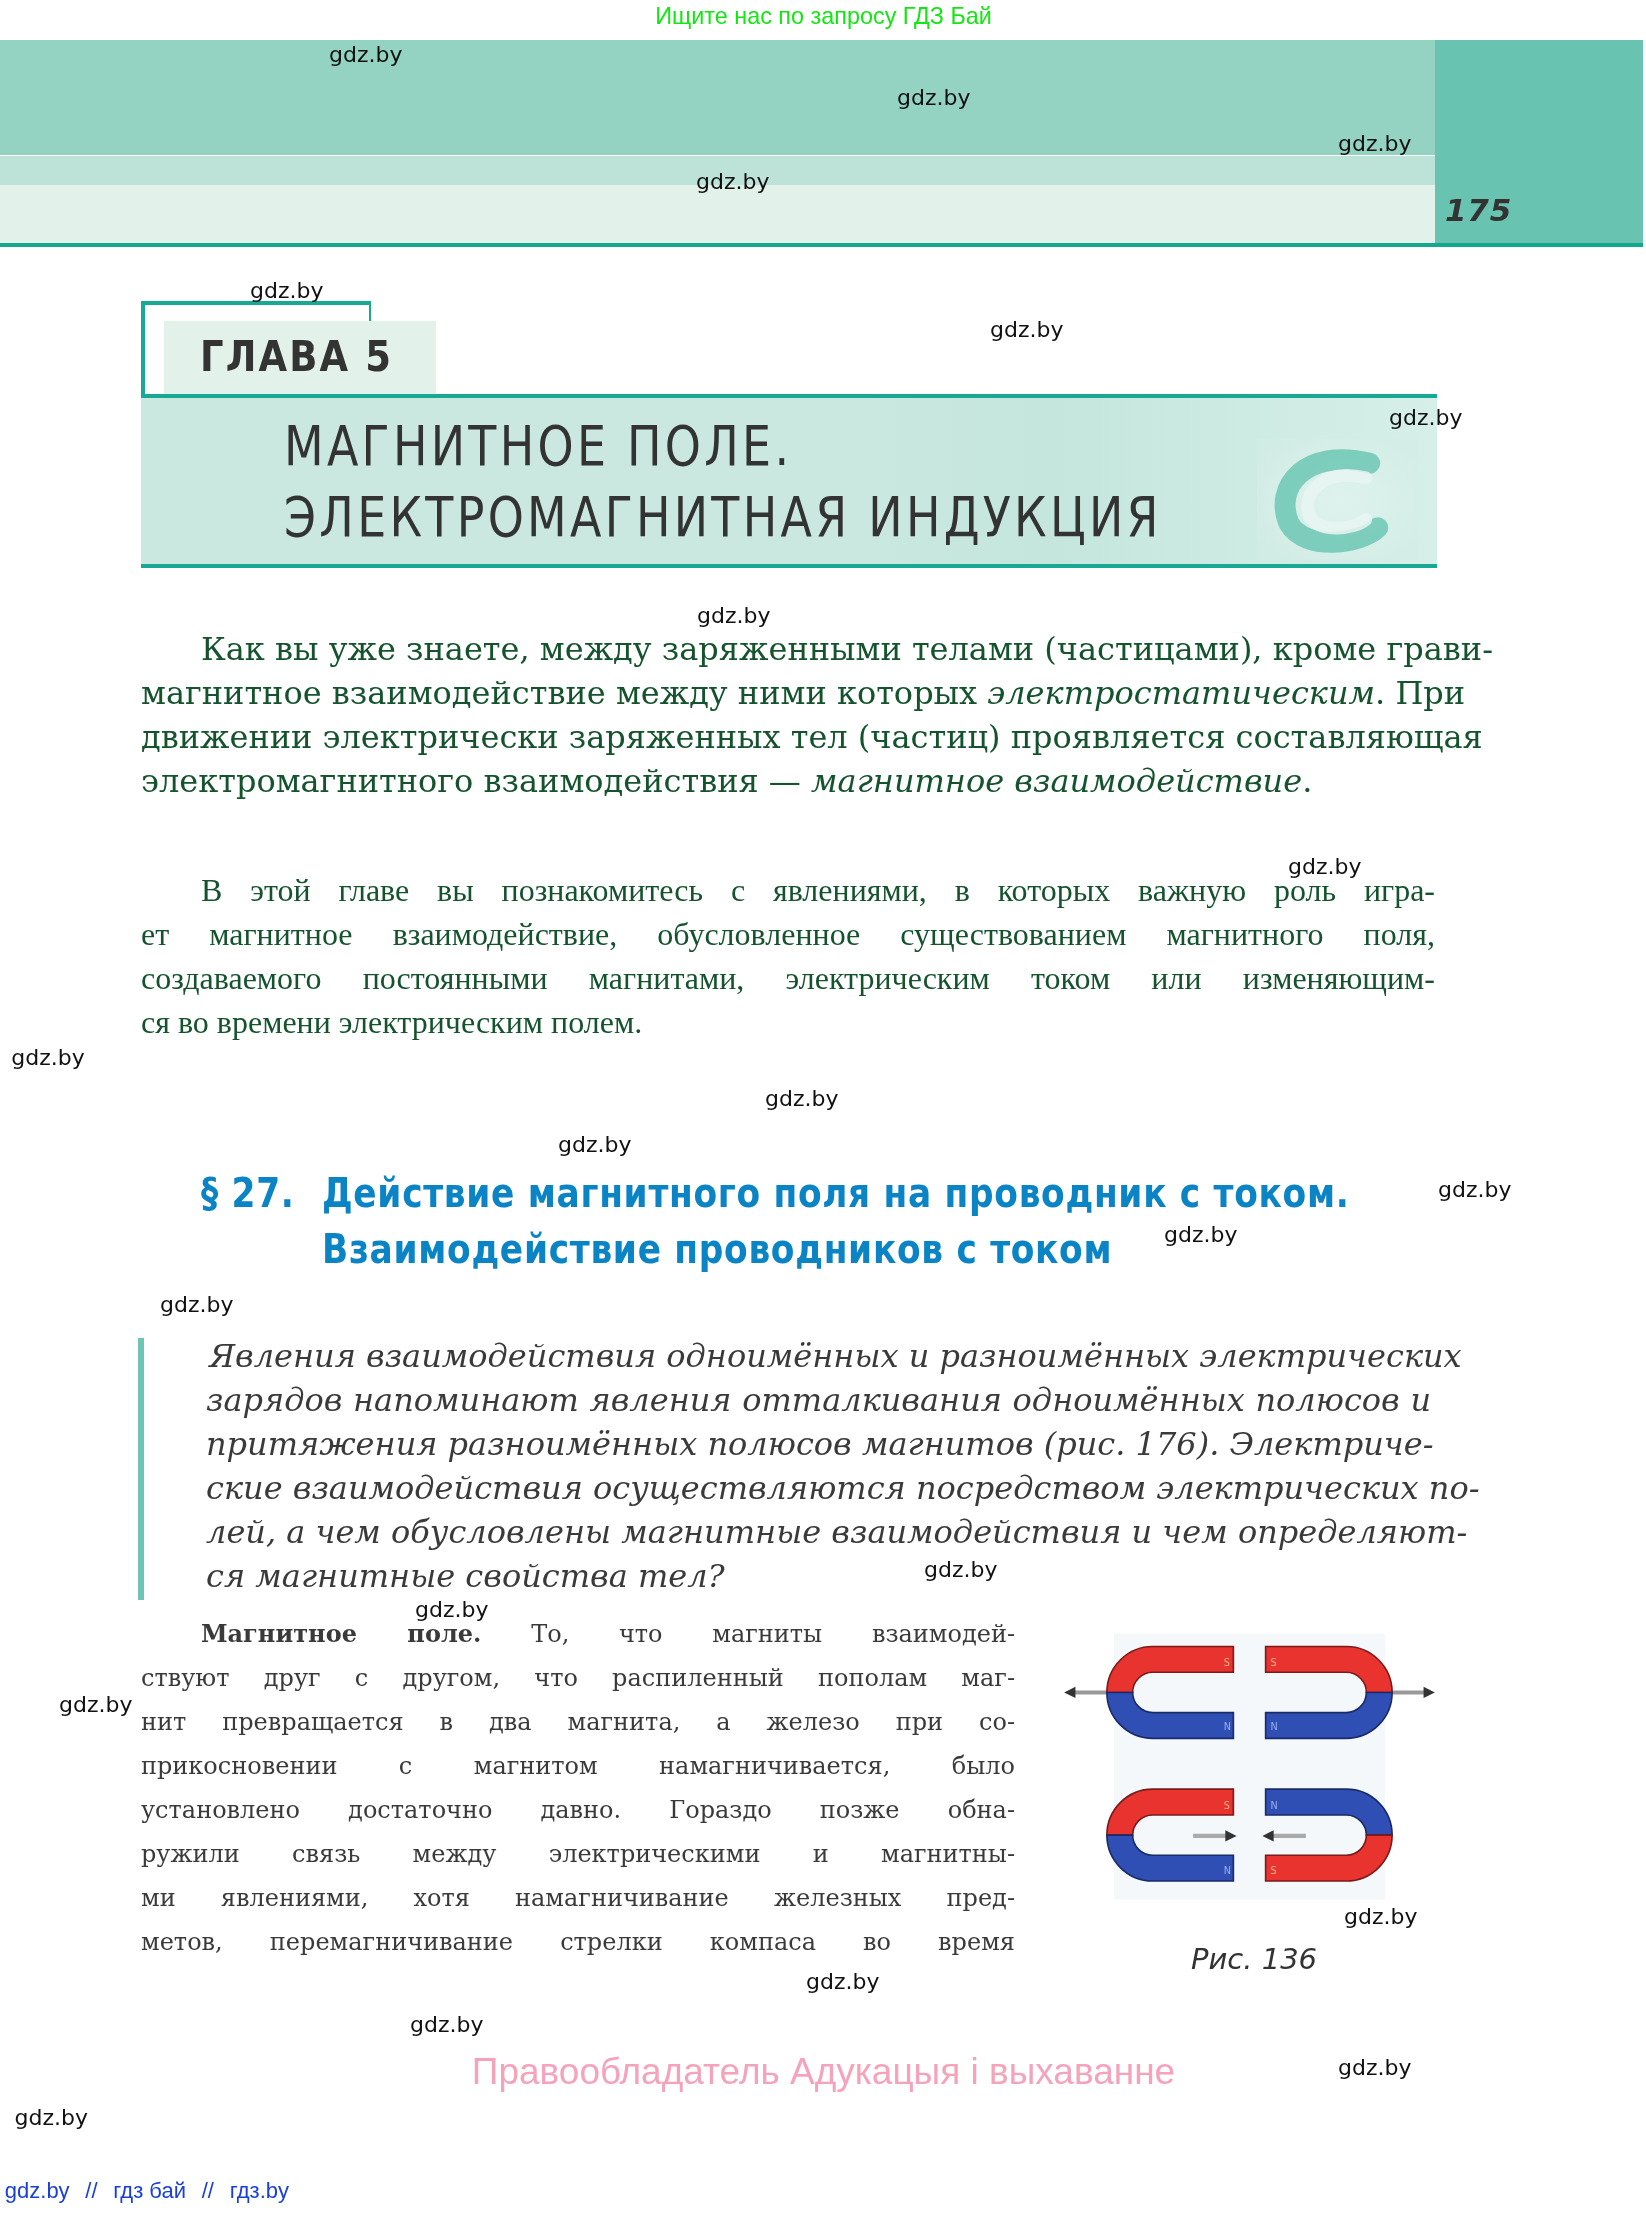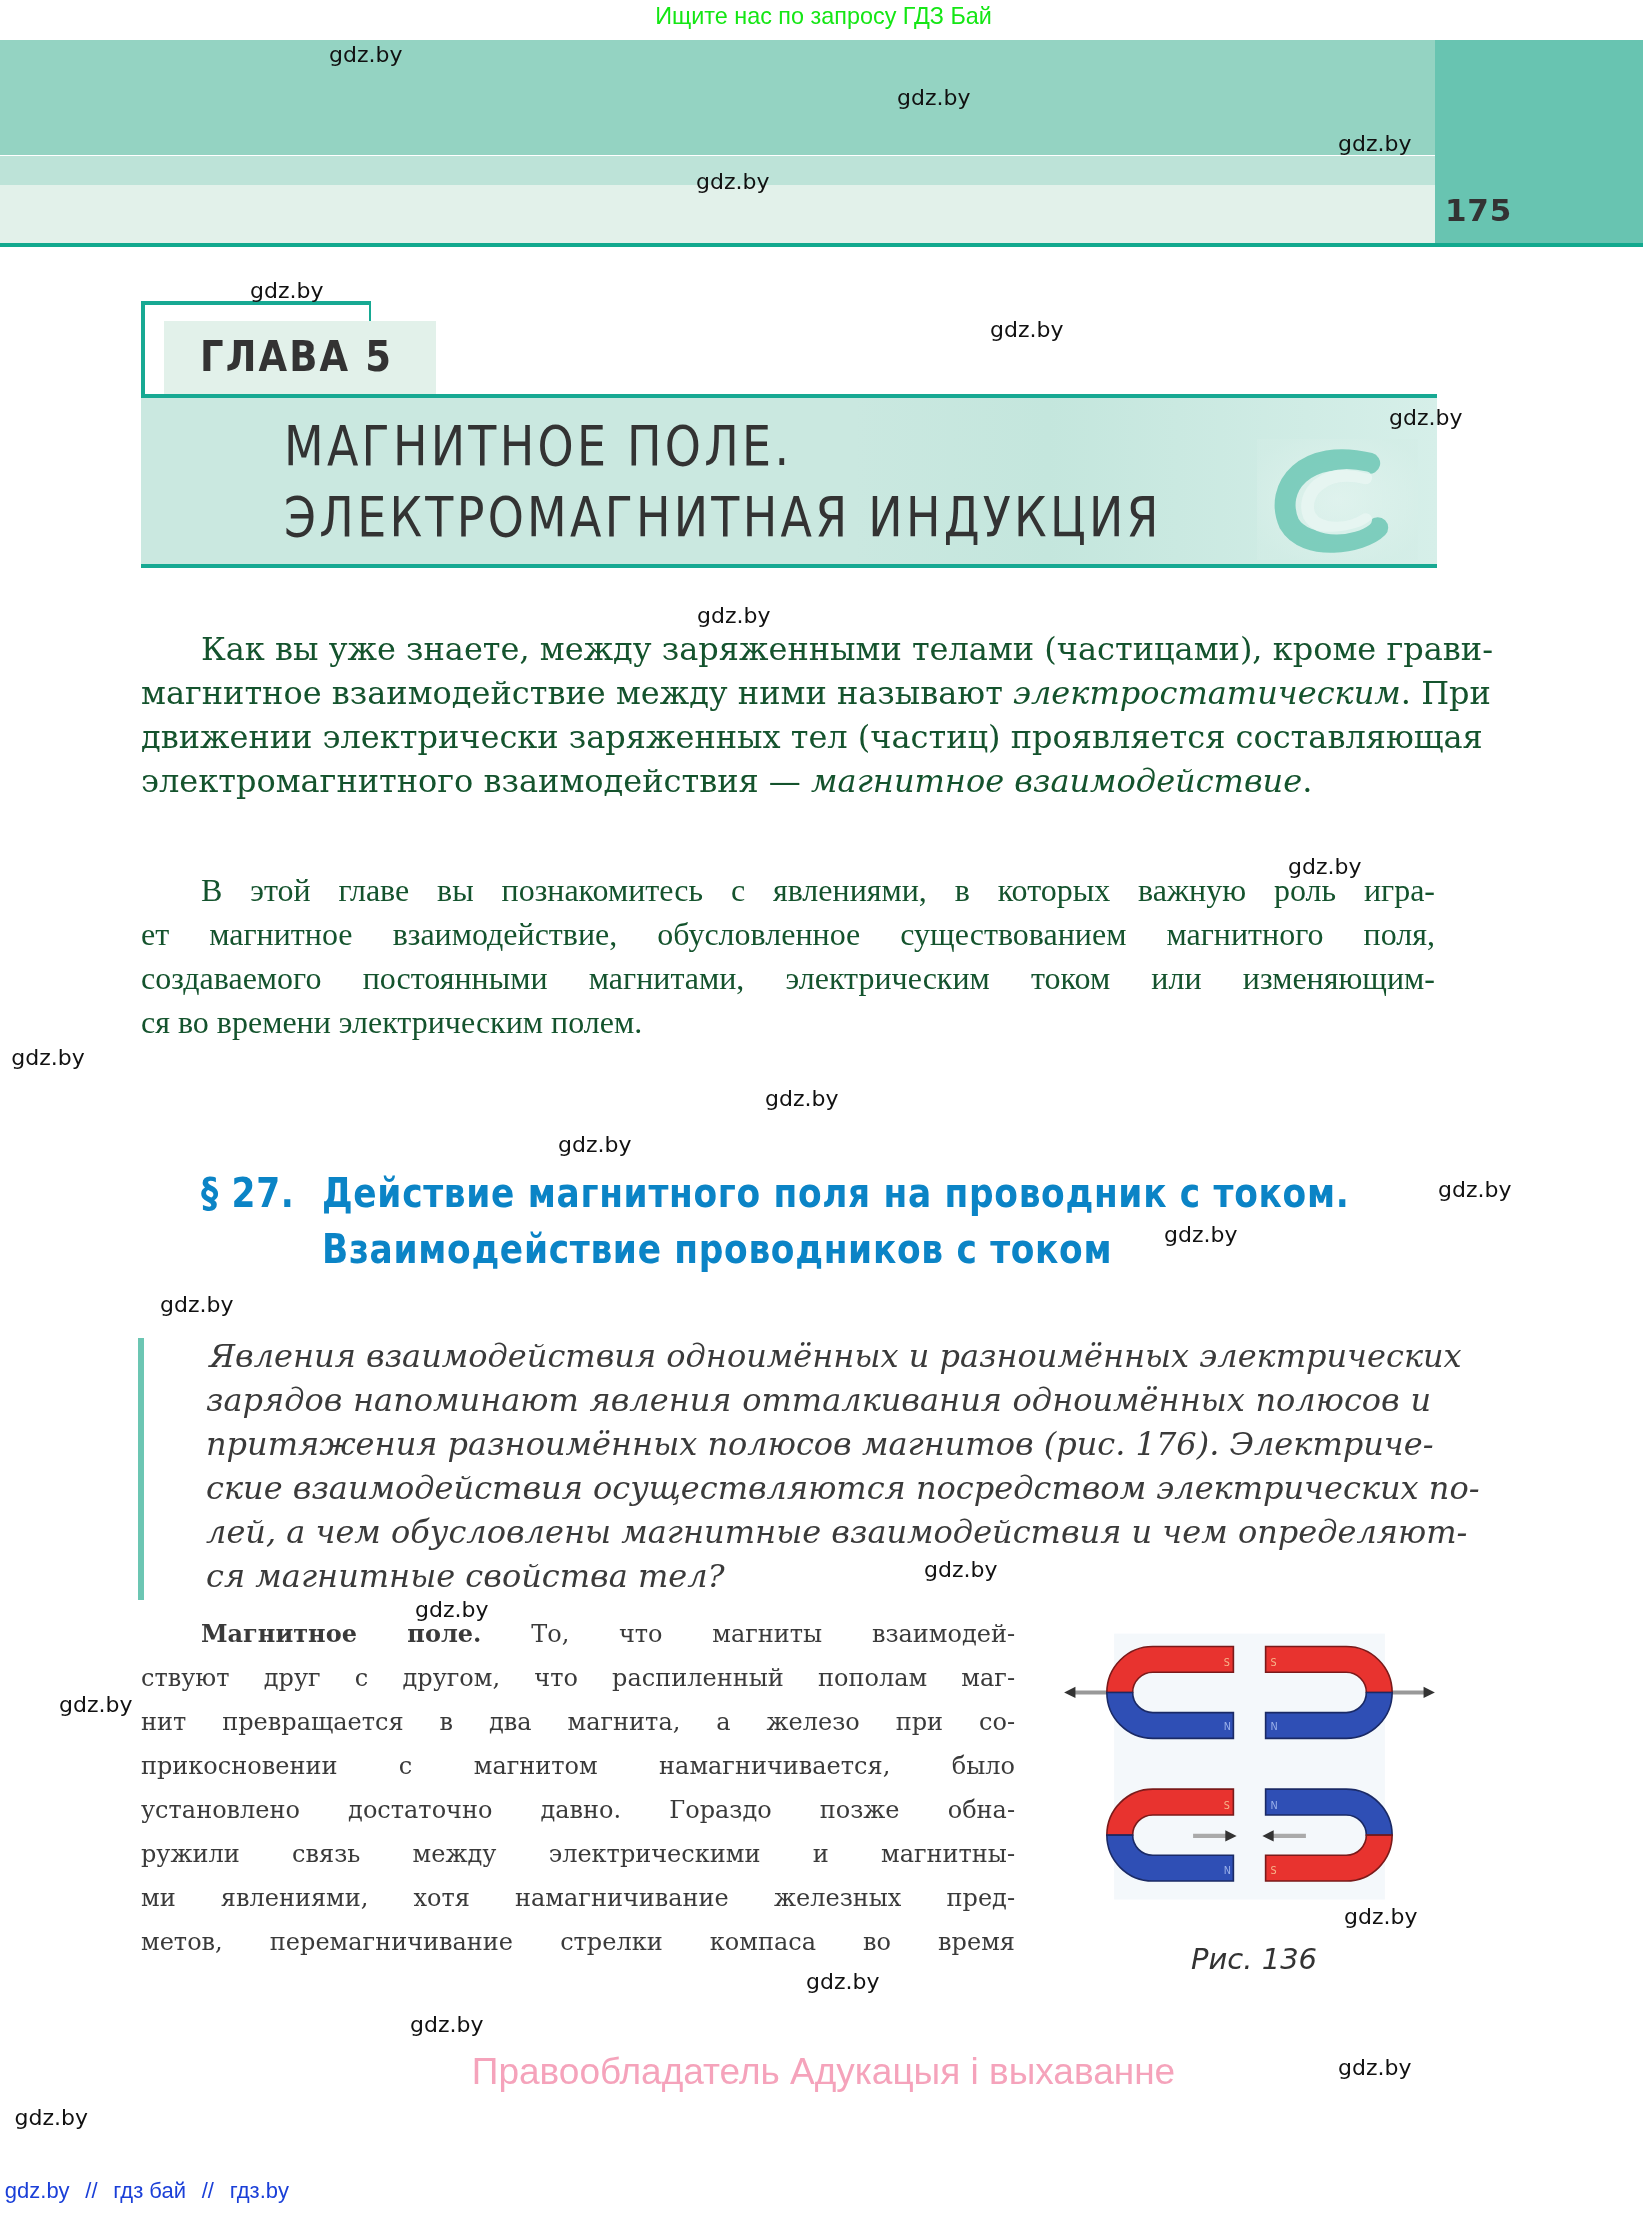--- a/index.html
+++ b/index.html
@@ -6,21 +6,21 @@
   body { width:1647px; height:2216px; position:relative; background:#ffffff; overflow:hidden;
          font-family:"DejaVu Serif", serif; color:#333; }
   .top-search { position:absolute; top:3.2px; left:0; width:1647px; text-align:center;
      font-family:"Liberation Sans", sans-serif; font-size:23.4px; color:#14e614; }
   .hdr-band1 { position:absolute; left:0; top:40px; width:1435px; height:115px; background:#94d3c2; }
   .hdr-band2 { position:absolute; left:0; top:156px; width:1435px; height:30px; background:#bde3d8; }
   .hdr-band3 { position:absolute; left:0; top:185px; width:1435px; height:59px; background:#e2f1ea; }
   .hdr-right { position:absolute; left:1435px; top:40px; width:208px; height:204px; background:#68c4b1; }
   .hdr-line { position:absolute; left:0; top:243px; width:1643px; height:4px; background:#12a98e; }
   .page-num { position:absolute; left:1445px; top:192px; font-family:"DejaVu Sans", sans-serif;
-     font-weight:bold; font-size:31px; color:#333; letter-spacing:0.8px; }
+     font-weight:bold; font-size:31px; color:#333; letter-spacing:0.8px;font-style:italic; }
   .chap-outline { position:absolute; left:141px; top:301px; width:230px; height:95px;
      border-top:4px solid #17a993; border-left:4px solid #17a993; border-right:2.4px solid #17a993; border-bottom:none; box-sizing:border-box; }
   .chap-label-bg { position:absolute; left:164px; top:321px; width:272px; height:76px; background:#e2f1ea; }
   .chap-label { position:absolute; left:200px; top:332px; font-family:"DejaVu Sans", sans-serif;
      font-weight:bold; font-size:42px; color:#333; letter-spacing:2.4px; transform:scaleX(0.88); transform-origin:left; }
   .chap-band { position:absolute; left:141px; top:394px; width:1296px; height:174px;
      background:linear-gradient(90deg,#cae8e0 0%,#cae8e0 55%,#c4e6dd 70%,#d6efe9 100%);
      border-top:4.8px solid #17a993; border-bottom:4px solid #17a993; box-sizing:border-box; }
   .chap-title { position:absolute; left:284px; font-family:"DejaVu Sans", sans-serif; font-size:56px; color:#333;
      letter-spacing:4px; transform:scaleX(0.82); transform-origin:left; white-space:nowrap; }
@@ -70,21 +70,21 @@
       </radialGradient>
     </defs>
     <rect x="0" y="0" width="200" height="150" fill="url(#mg)" opacity="0.6"></rect>
     <path d="M140 30 C60 10 20 60 40 105 C60 140 130 130 150 110" fill="none" stroke="#5fc2ad" stroke-width="26" stroke-linecap="round" opacity="0.75"></path>
     <path d="M135 48 C80 35 55 70 65 95 C78 118 120 112 135 100" fill="none" stroke="#e8f6f2" stroke-width="16" stroke-linecap="round" opacity="0.85"></path>
   </svg>
 </div>
 
 <div class="para" style="top:627px;">
   <span class="line" style="text-indent:60px;">Как вы уже знаете, между заряженными телами (частицами), кроме грави-</span>
-  <span class="line"><span>магнитное взаимодействие между ними называют </span><span class="it">электростатическим</span><span>. При</span></span>
+  <span class="line"><span>магнитное взаимодействие между ними которых </span><span class="it">электростатическим</span><span>. При</span></span>
   <span class="line">движении электрически заряженных тел (частиц) проявляется составляющая</span>
   <span class="line last"><span>электромагнитного взаимодействия — </span><span class="it">магнитное взаимодействие</span><span>.</span></span>
 </div>
 
 <div class="para" style="top:868px;font-family:Liberation Serif, serif;">
   <span class="line" style="text-indent:60px;">В этой главе вы познакомитесь с явлениями, в которых важную роль игра-</span>
   <span class="line">ет магнитное взаимодействие, обусловленное существованием магнитного поля,</span>
   <span class="line">создаваемого постоянными магнитами, электрическим током или изменяющим-</span>
   <span class="line last">ся во времени электрическим полем.</span>
 </div>

